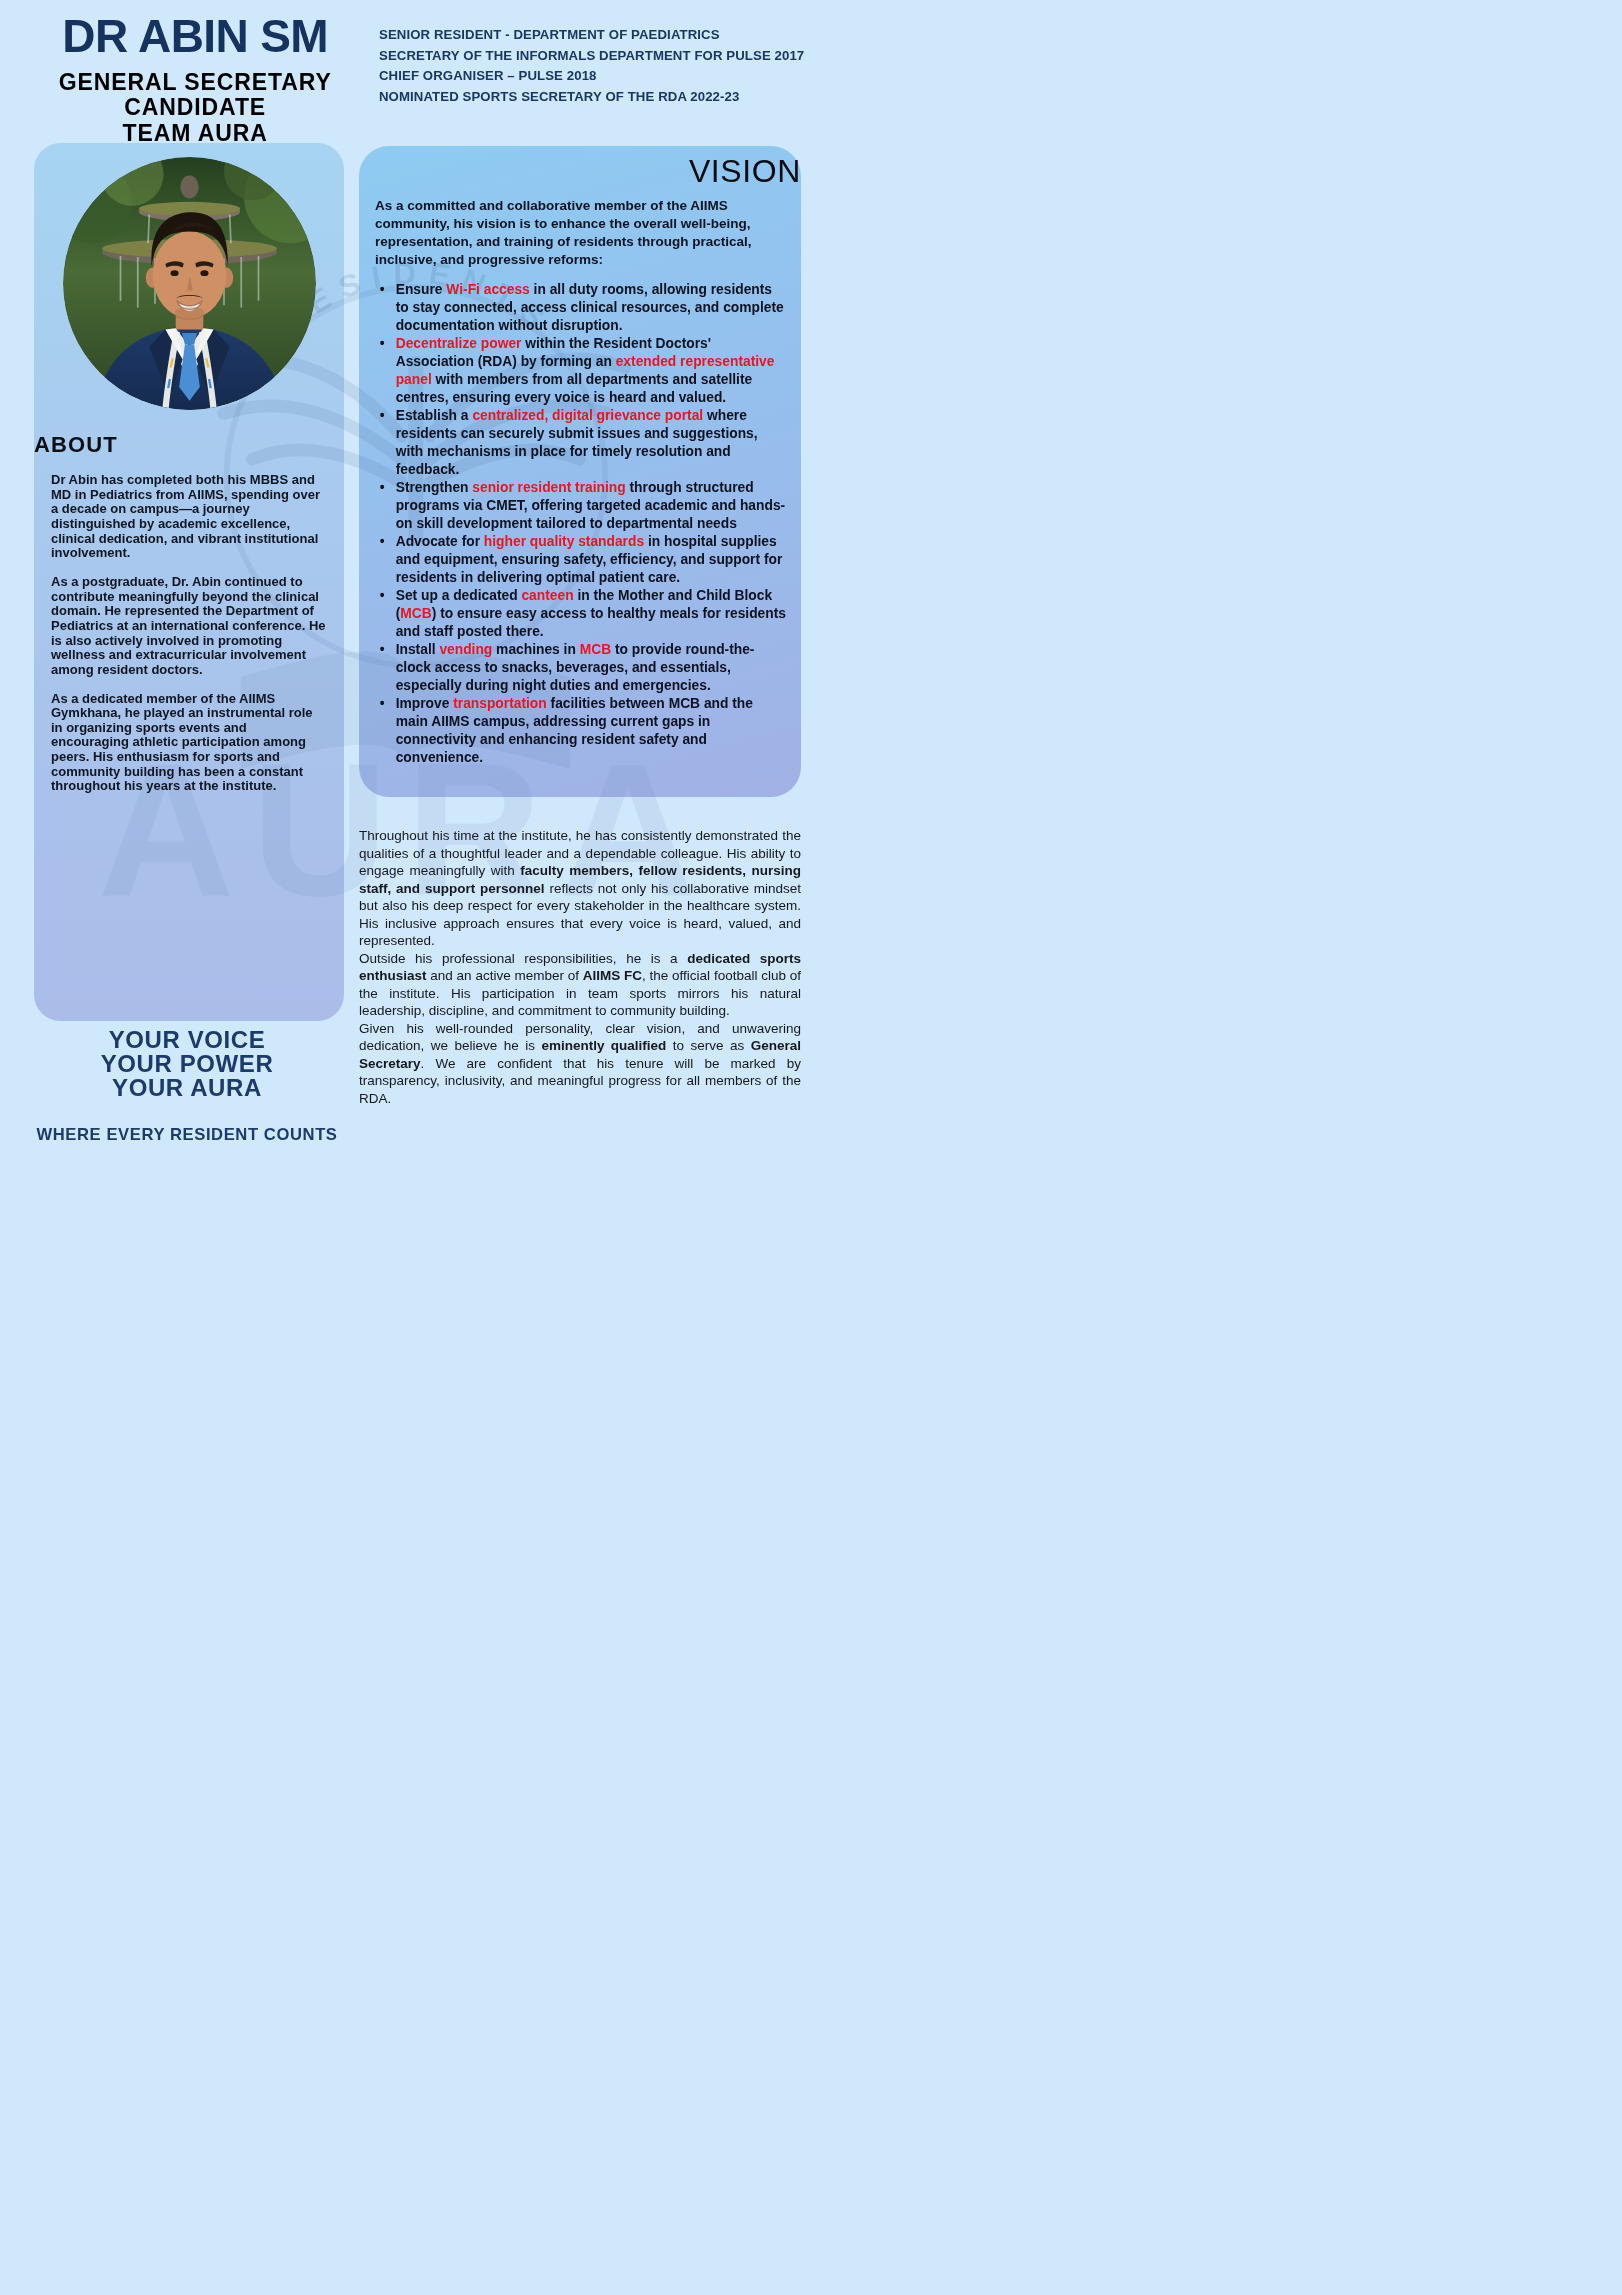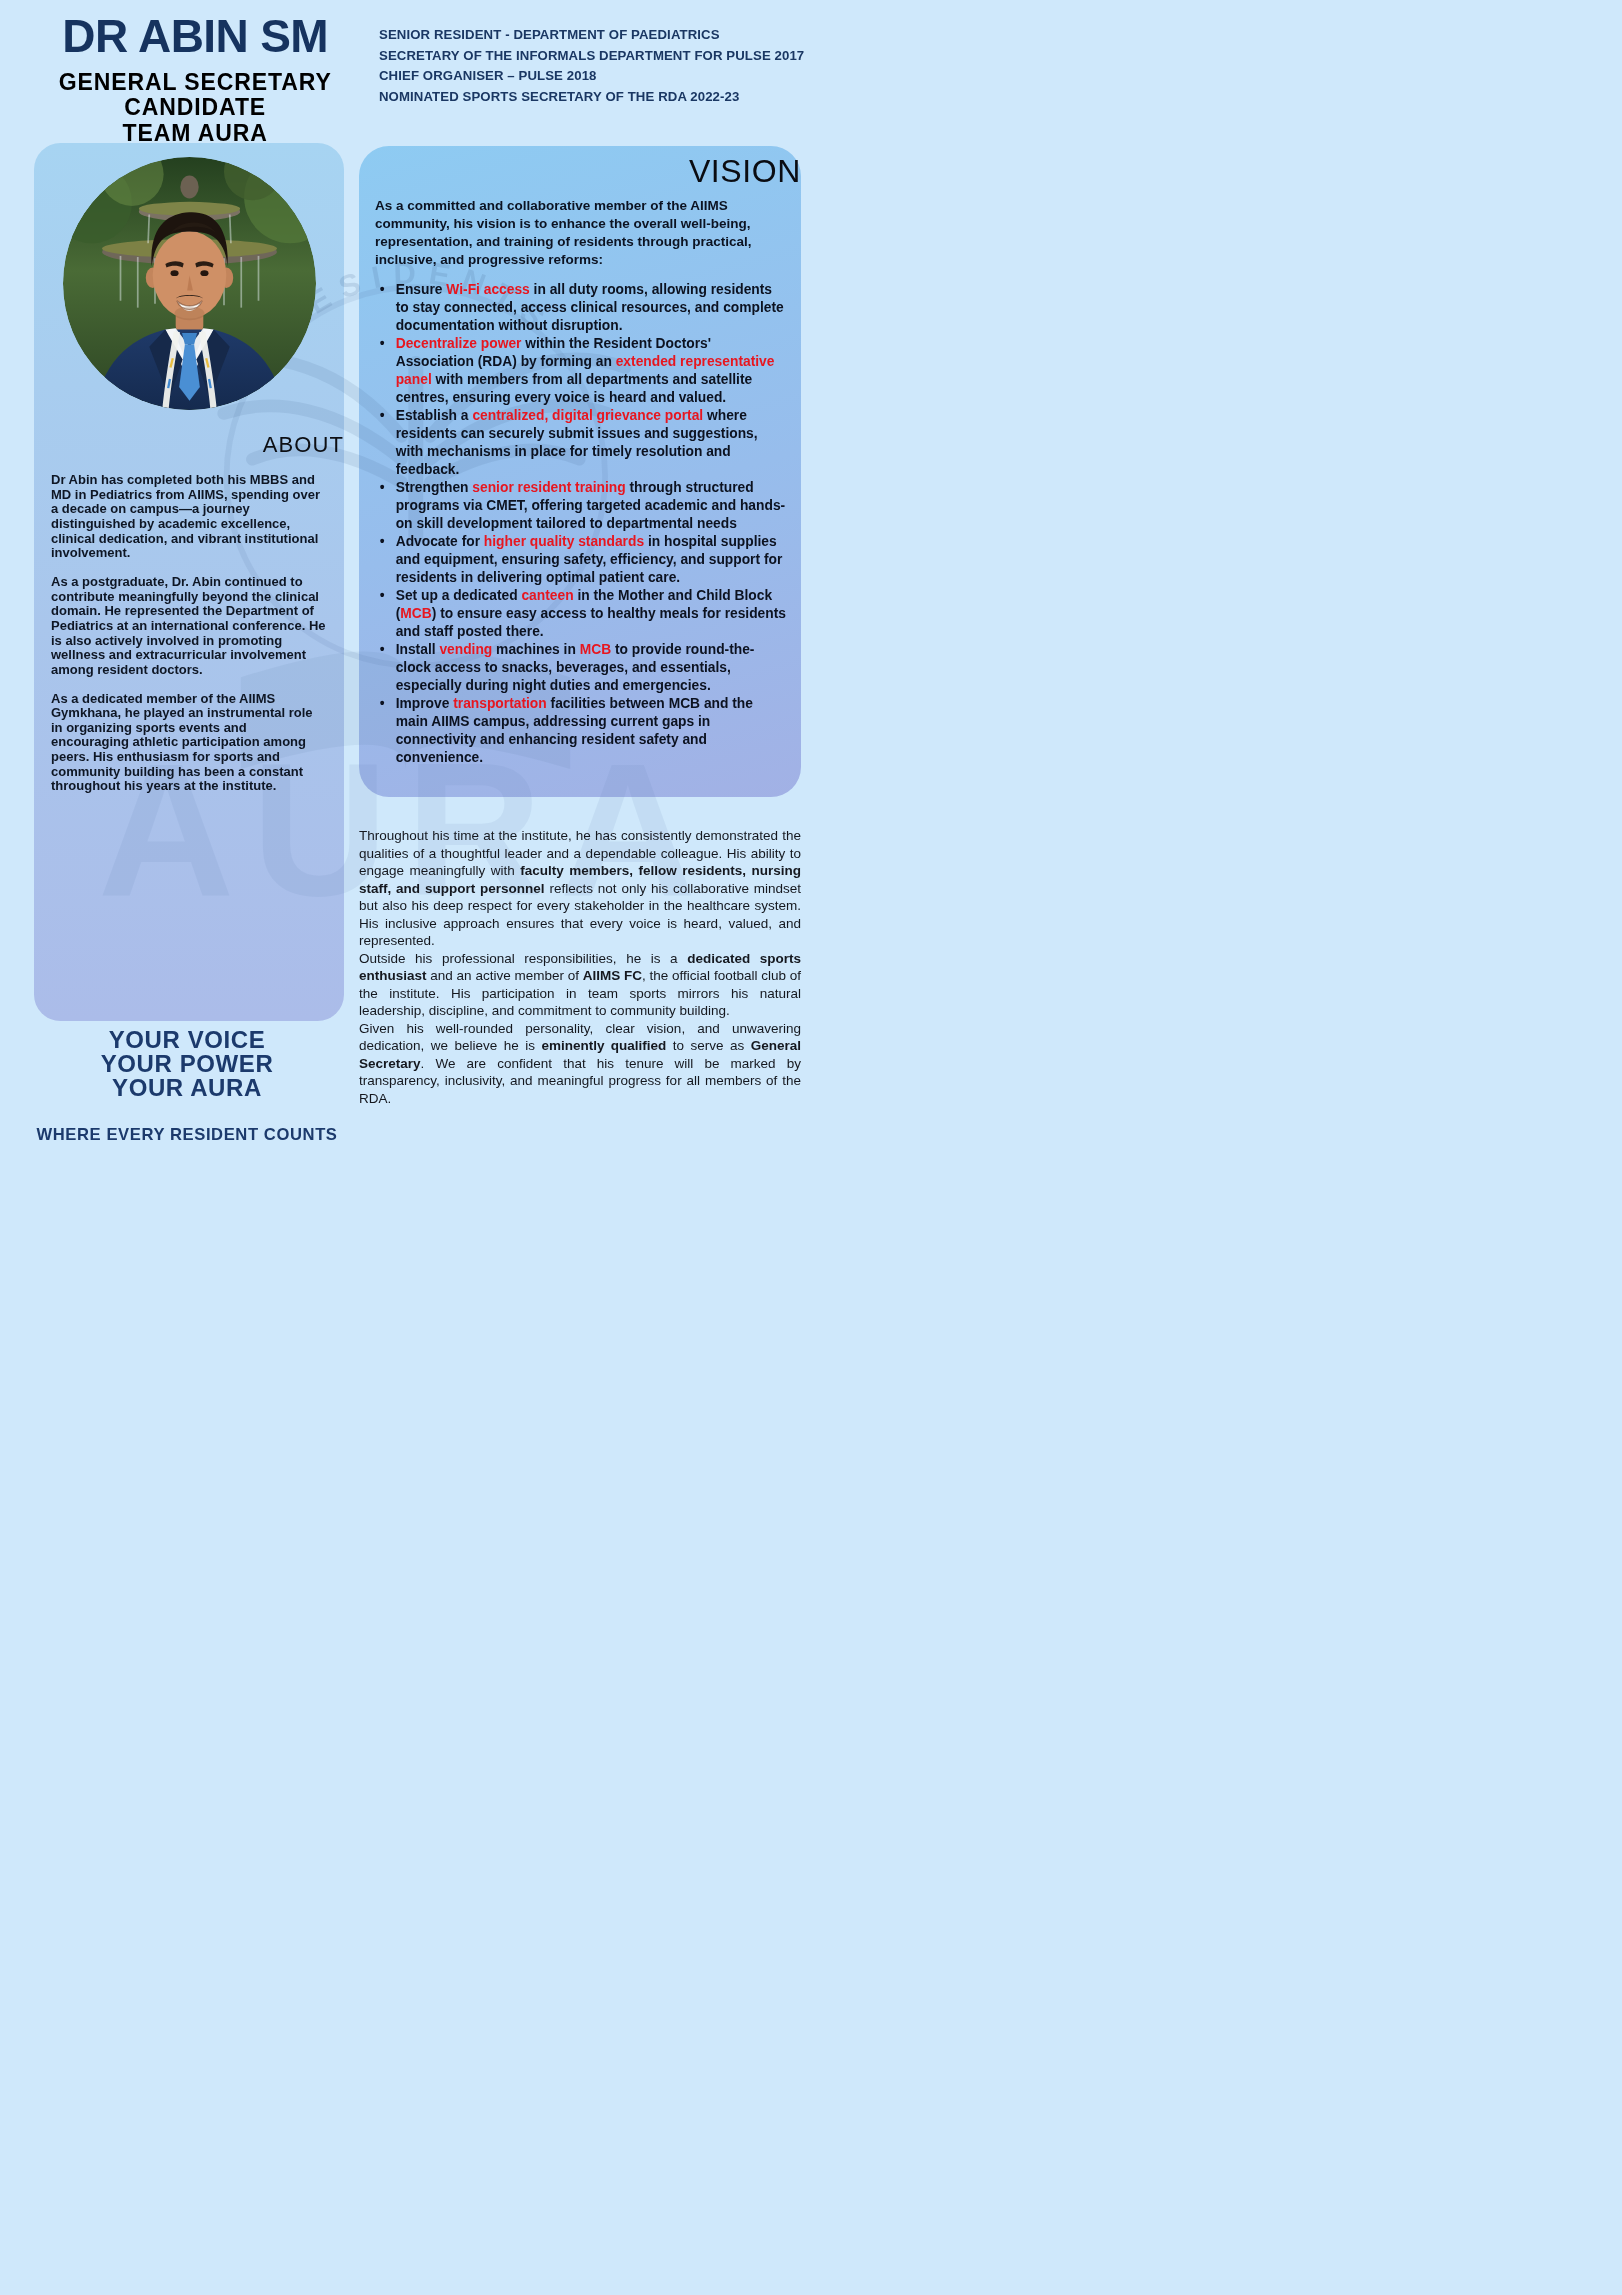--- a/index.html
+++ b/index.html
@@ -32,22 +32,22 @@
     border-radius:26.4px;
     background:linear-gradient(180deg,#a7d4f2 0%,#a9c6ec 55%,#abbce9 100%);
   }
   .photo{
     position:relative;z-index:2;
     width:253px;height:253px;border-radius:50%;
     margin:14.3px auto 0;overflow:hidden;
   }
   .about-title{
     position:relative;z-index:2;
-    margin:22px 0 0;text-align:right;
-    font-size:22px;font-weight:normal;color:#0d0f14;letter-spacing:1.1px;
+    margin:22px 0 0;text-align:left;
+    font-size:22px;font-weight:bold;color:#0d0f14;letter-spacing:1.1px;
   }
   .about-text{position:relative;z-index:2;padding:15px 17px 0;}
   .about-text p{
     margin:0 0 14.3px;font-size:13px;font-weight:bold;
     line-height:14.6px;color:#0e1624;
   }
   
   .vision-panel{
     position:absolute;left:359px;top:146px;width:442px;height:651px;
     border-radius:30px;

